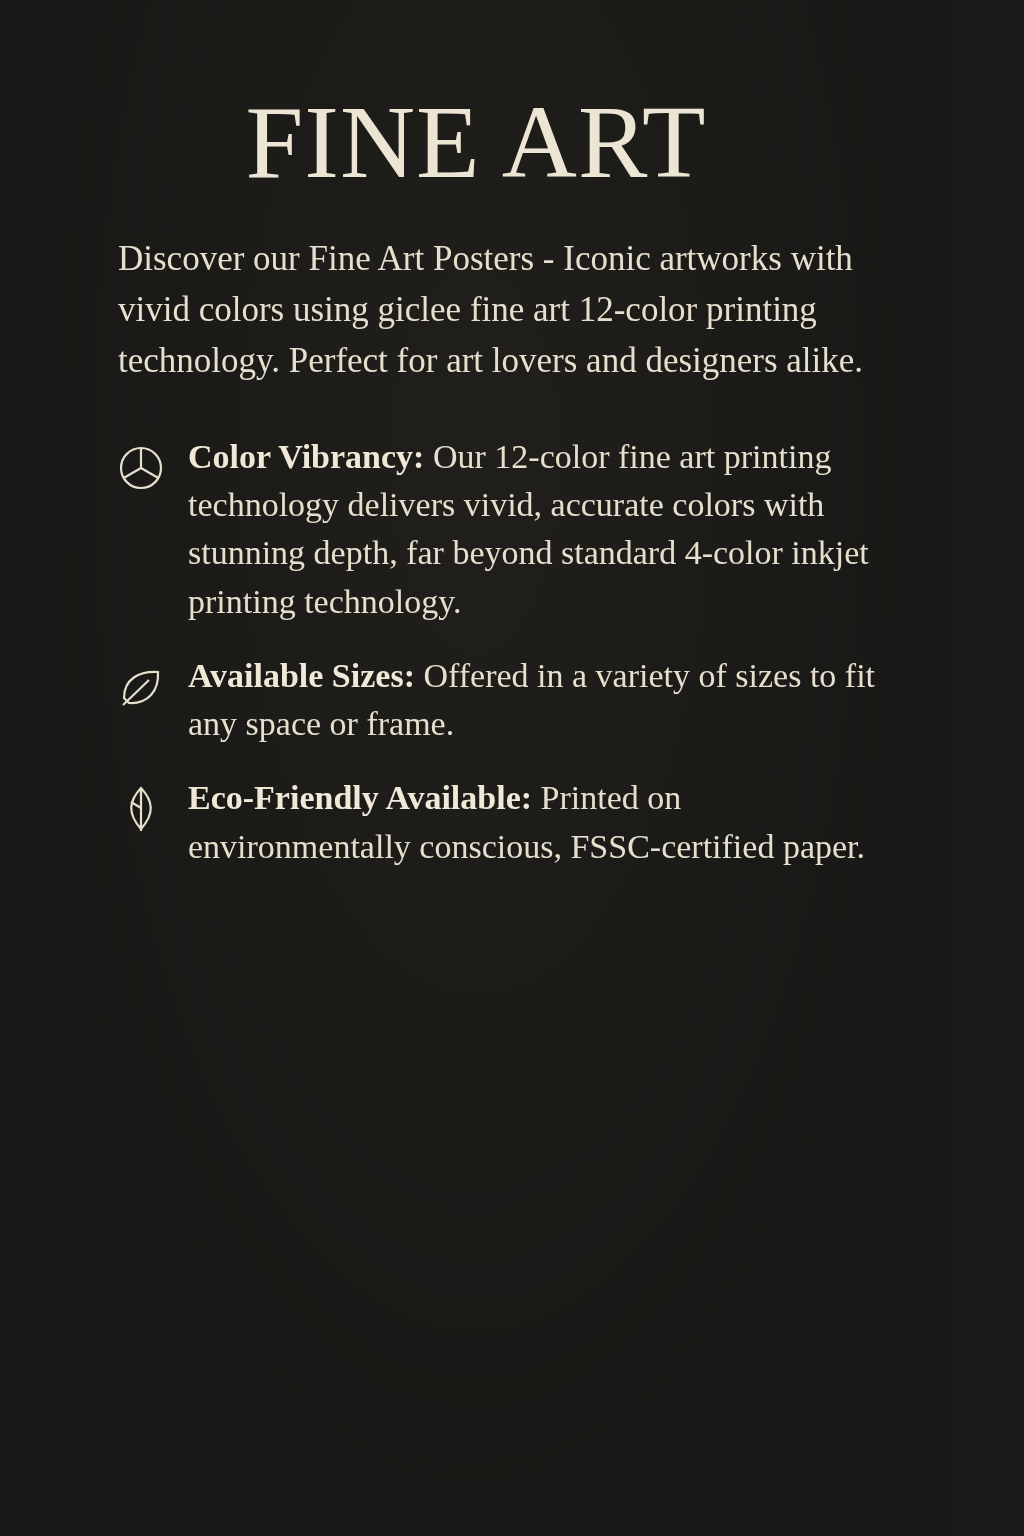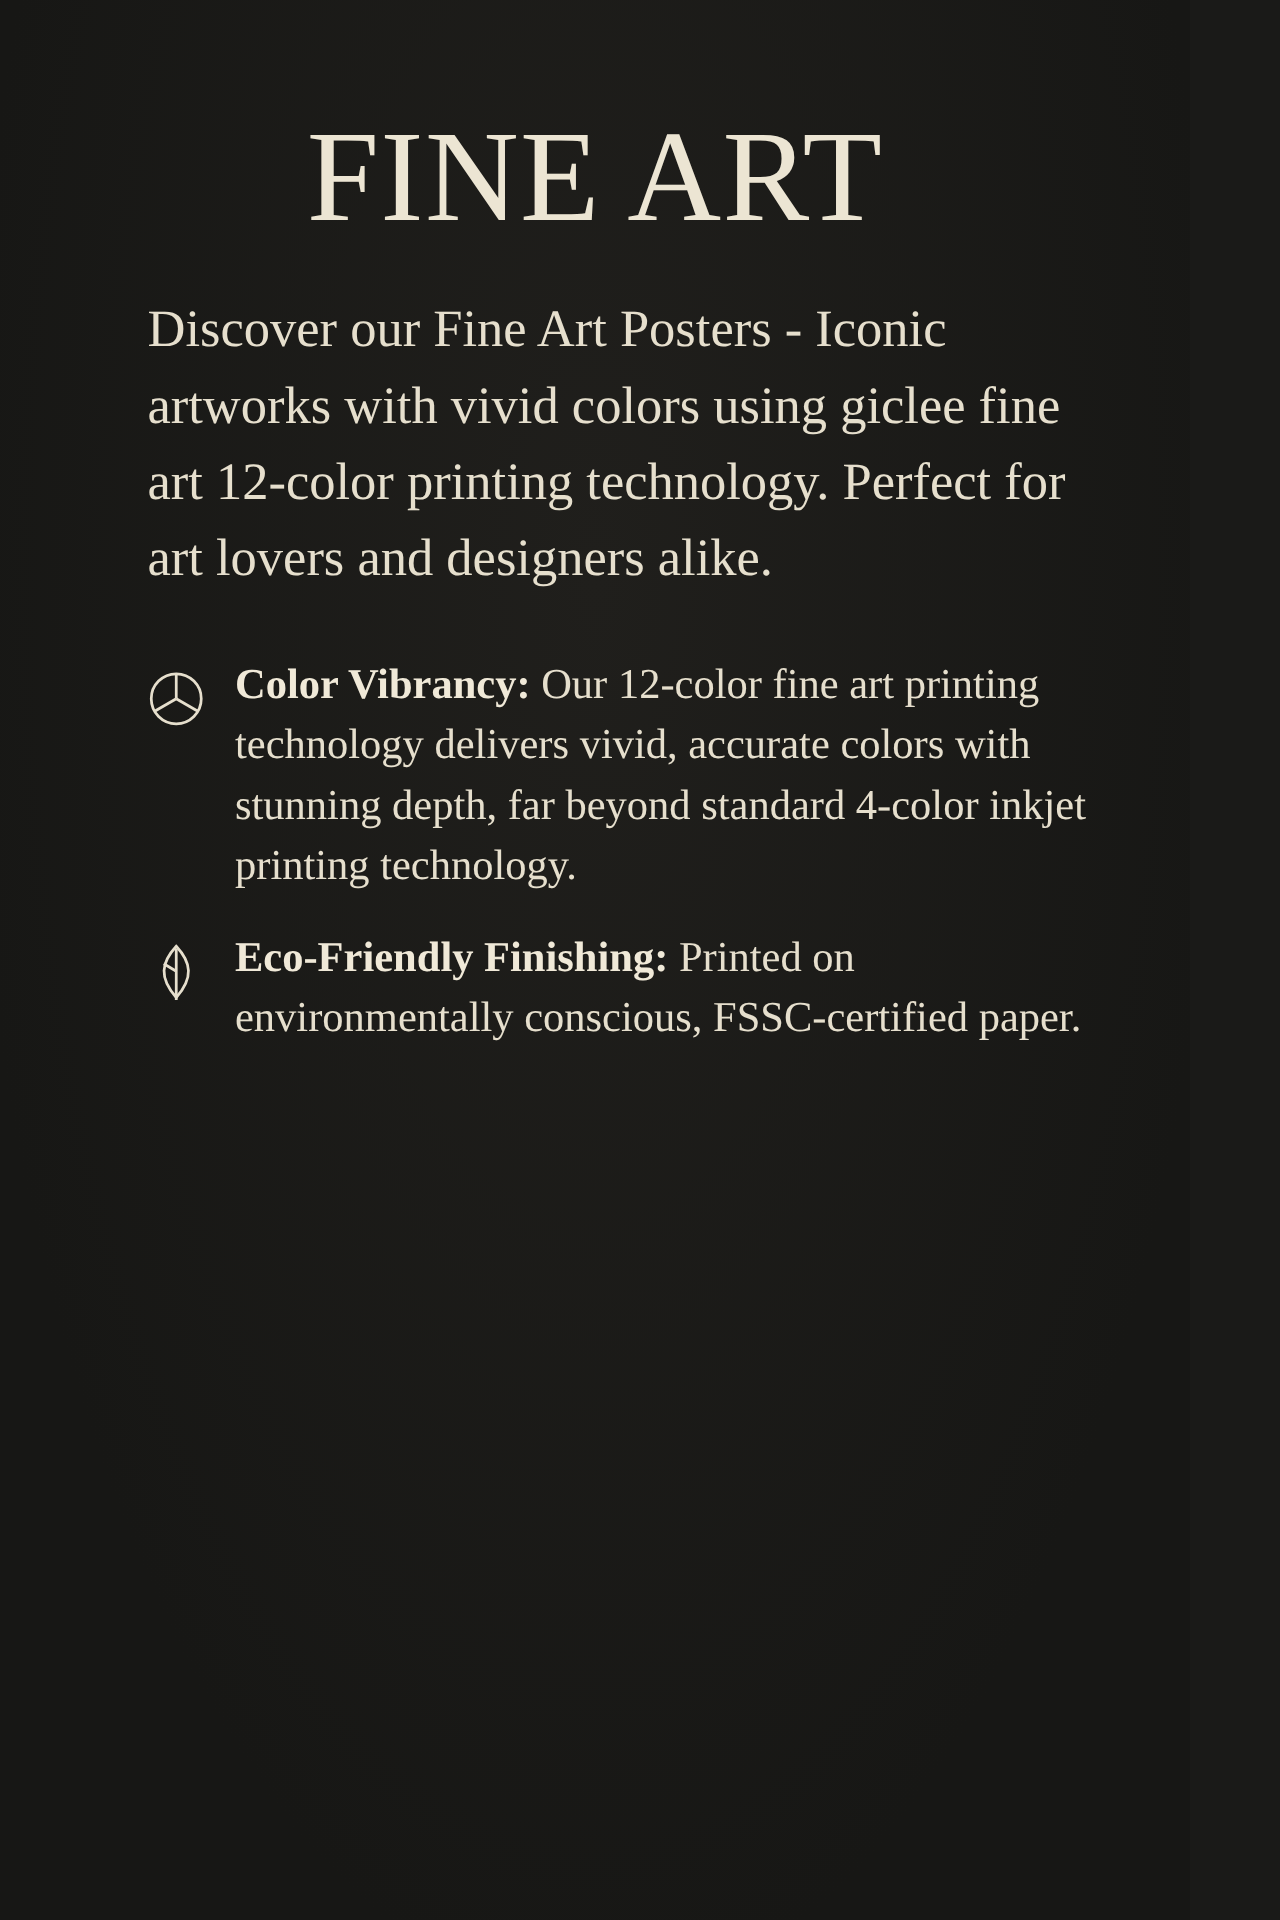--- a/index.html
+++ b/index.html
@@ -33,21 +33,21 @@
     color: #ece5d3;
     text-transform: uppercase;
   }
   .title .line {
     display: block;
     white-space: nowrap;
   }
   .intro {
     margin: 34px 0 0 0;
     padding: 0 84px 0 118px;
-    font-size: 42px;
+    font-size: 35px;
     line-height: 1.45;
     color: #e6dfcd;
   }
   .features {
     margin-top: 46px;
     padding: 0 76px 0 112px;
   }
   .feature {
     display: flex;
     align-items: flex-start;
@@ -99,28 +99,39 @@
           <line x1="26" y1="26" x2="8.7" y2="36"></line>
         </svg>
       </span>
       <span class="text">
         <span class="label">Color Vibrancy:</span><span> Our 12-color fine art printing technology delivers vivid, accurate colors with stunning depth, far beyond standard 4-color inkjet printing technology.</span>
       </span>
     </div>
 
 
 
+    <div class="feature">
+      <span class="icon">
+        <svg width="52" height="52" viewBox="0 0 52 52" fill="none" stroke="#e6dfcd" stroke-width="2.2">
+          <path d="M9 37 C9 18, 24 10, 43 11 C44 30, 33 43, 14 42 Z"></path>
+          <line x1="8" y1="44" x2="34" y2="19"></line>
+        </svg>
+      </span>
+      <span class="text">
+        <span class="label">Available Sizes:</span><span> Offered in a variety of sizes to fit any space or frame.</span>
+      </span>
+    </div>
 
     <div class="feature">
       <span class="icon">
         <svg width="52" height="52" viewBox="0 0 52 52" fill="none" stroke="#e6dfcd" stroke-width="2.2">
           <path d="M26 5 C38 18, 40 30, 26 46 C12 30, 14 18, 26 5 Z"></path>
           <line x1="26" y1="7" x2="26" y2="48"></line>
           <line x1="26" y1="25" x2="16" y2="19"></line>
         </svg>
       </span>
       <span class="text">
-        <span class="label">Eco-Friendly Finishing:</span><span> Printed on environmentally conscious, FSSC-certified paper.</span>
+        <span class="label">Eco-Friendly Available:</span><span> Printed on environmentally conscious, FSSC-certified paper.</span>
       </span>
     </div>
 
   </div>
 </div>
 
 </body></html>

